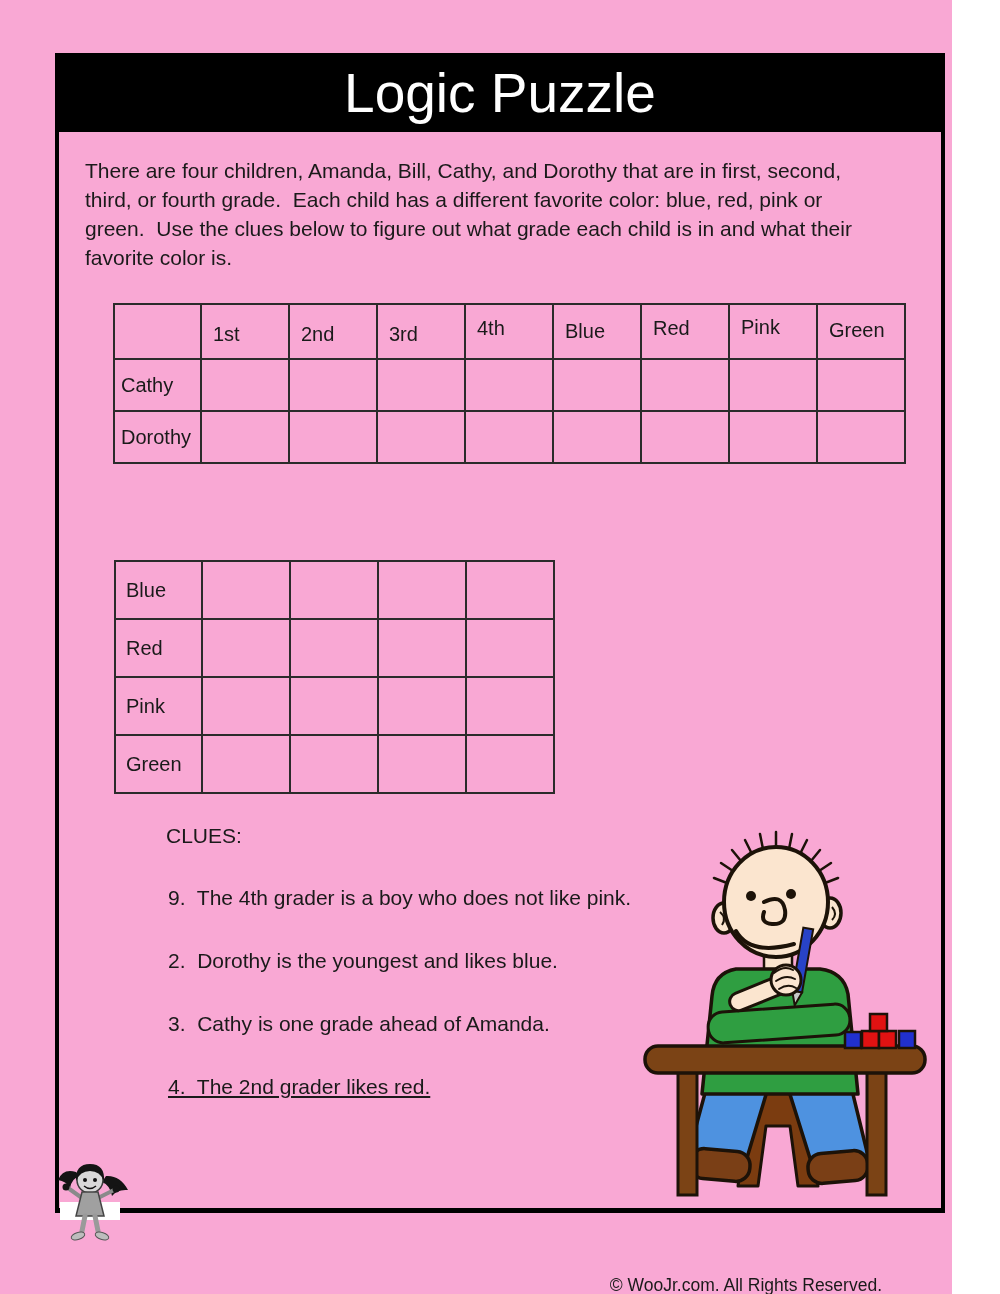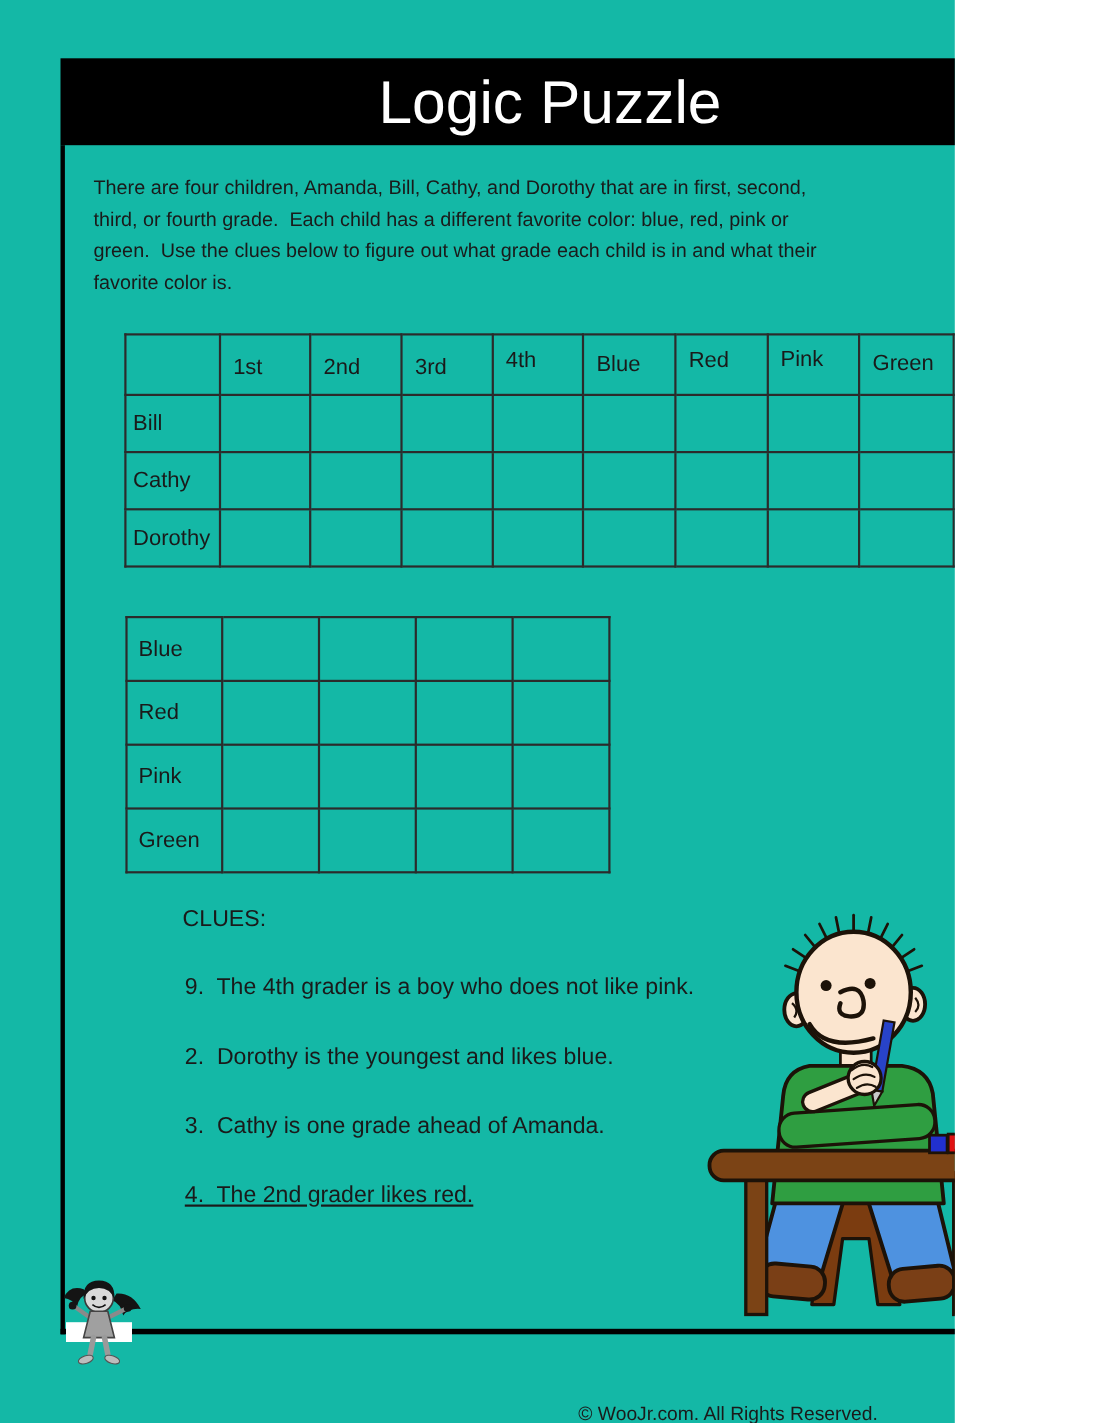--- a/index.html
+++ b/index.html
@@ -1,31 +1,31 @@
 <!DOCTYPE html>
 <html style="--banner_bg: #000000; --banner_text: #ffffff; --page_border: #000000; --grid_line: #2b2b2b; --text: #1a1a1a; --skin: #fbe5cf; --sweater: #2f9e41; --pants: #4e92e0; --wood: #7b4315; --chair: #7b3c10; --shoe: #7a3f16; --block_red: #e11212; --block_blue: #2130cf; --pencil: #2843c8; --outline: #1c1208; --mascot_hair: #141414; --mascot_skin: #d9d9d9; --mascot_dress: #a0a0a0;"><head>
 <meta charset="utf-8">
 <title>Logic Puzzle</title>
 <style>
   html,body{margin:0;padding:0;background:#ffffff;}
   .screen{
-    position:relative;width:868px;height:1294px;background:#14b8a6;
+    position:relative;width:952px;height:1294px;background:#f9a8d4;
     font-family:"Liberation Sans", sans-serif;color:var(--text);
     overflow:hidden;
   }
   
   .banner{position:absolute;left:55px;top:53px;width:890px;height:79px;
     background:var(--banner_bg);display:flex;align-items:center;justify-content:center;}
   .banner-title{color:var(--banner_text);font-size:55px;letter-spacing:0px;font-weight:500;}
   
   .content-box{position:absolute;left:55px;top:132px;width:890px;height:1081px;
     box-sizing:border-box;border-left:4px solid var(--page_border);
     border-right:4px solid var(--page_border);border-bottom:5px solid var(--page_border);}
   
-  .intro{position:absolute;left:85px;top:156px;font-size:18px;line-height:29px;}
+  .intro{position:absolute;left:85px;top:156px;font-size:21px;line-height:29px;}
   .intro div{white-space:pre;}
   
   table{border-collapse:collapse;table-layout:fixed;}
   td{border:2px solid var(--grid_line);padding:0;font-size:20px;vertical-align:middle;}
   .grid-upper{position:absolute;left:113px;top:303px;}
   .grid-upper .h-row td{height:53px;}
   .grid-upper .n-row td{height:50px;}
   .grid-upper .hdr{padding-left:11px;}
   .grid-upper .lbl{padding-left:6px;}
   .hdr span{position:relative;display:inline-block;}
@@ -83,31 +83,20 @@
         <tr class="h-row">
       <td class="lbl"></td>
       <td class="hdr"><span class="h0">1st</span></td>
       <td class="hdr"><span class="h1">2nd</span></td>
       <td class="hdr"><span class="h2">3rd</span></td>
       <td class="hdr"><span class="h3">4th</span></td>
       <td class="hdr"><span class="h4">Blue</span></td>
       <td class="hdr"><span class="h5">Red</span></td>
       <td class="hdr"><span class="h6">Pink</span></td>
       <td class="hdr"><span class="h7">Green</span></td>
-    </tr>
-    <tr class="n-row">
-      <td class="lbl">Bill</td>
-      <td></td>
-          <td></td>
-          <td></td>
-          <td></td>
-      <td></td>
-          <td></td>
-          <td></td>
-          <td></td>
     </tr>
     <tr class="n-row">
       <td class="lbl">Cathy</td>
       <td></td>
           <td></td>
           <td></td>
           <td></td>
       <td></td>
           <td></td>
           <td></td>

